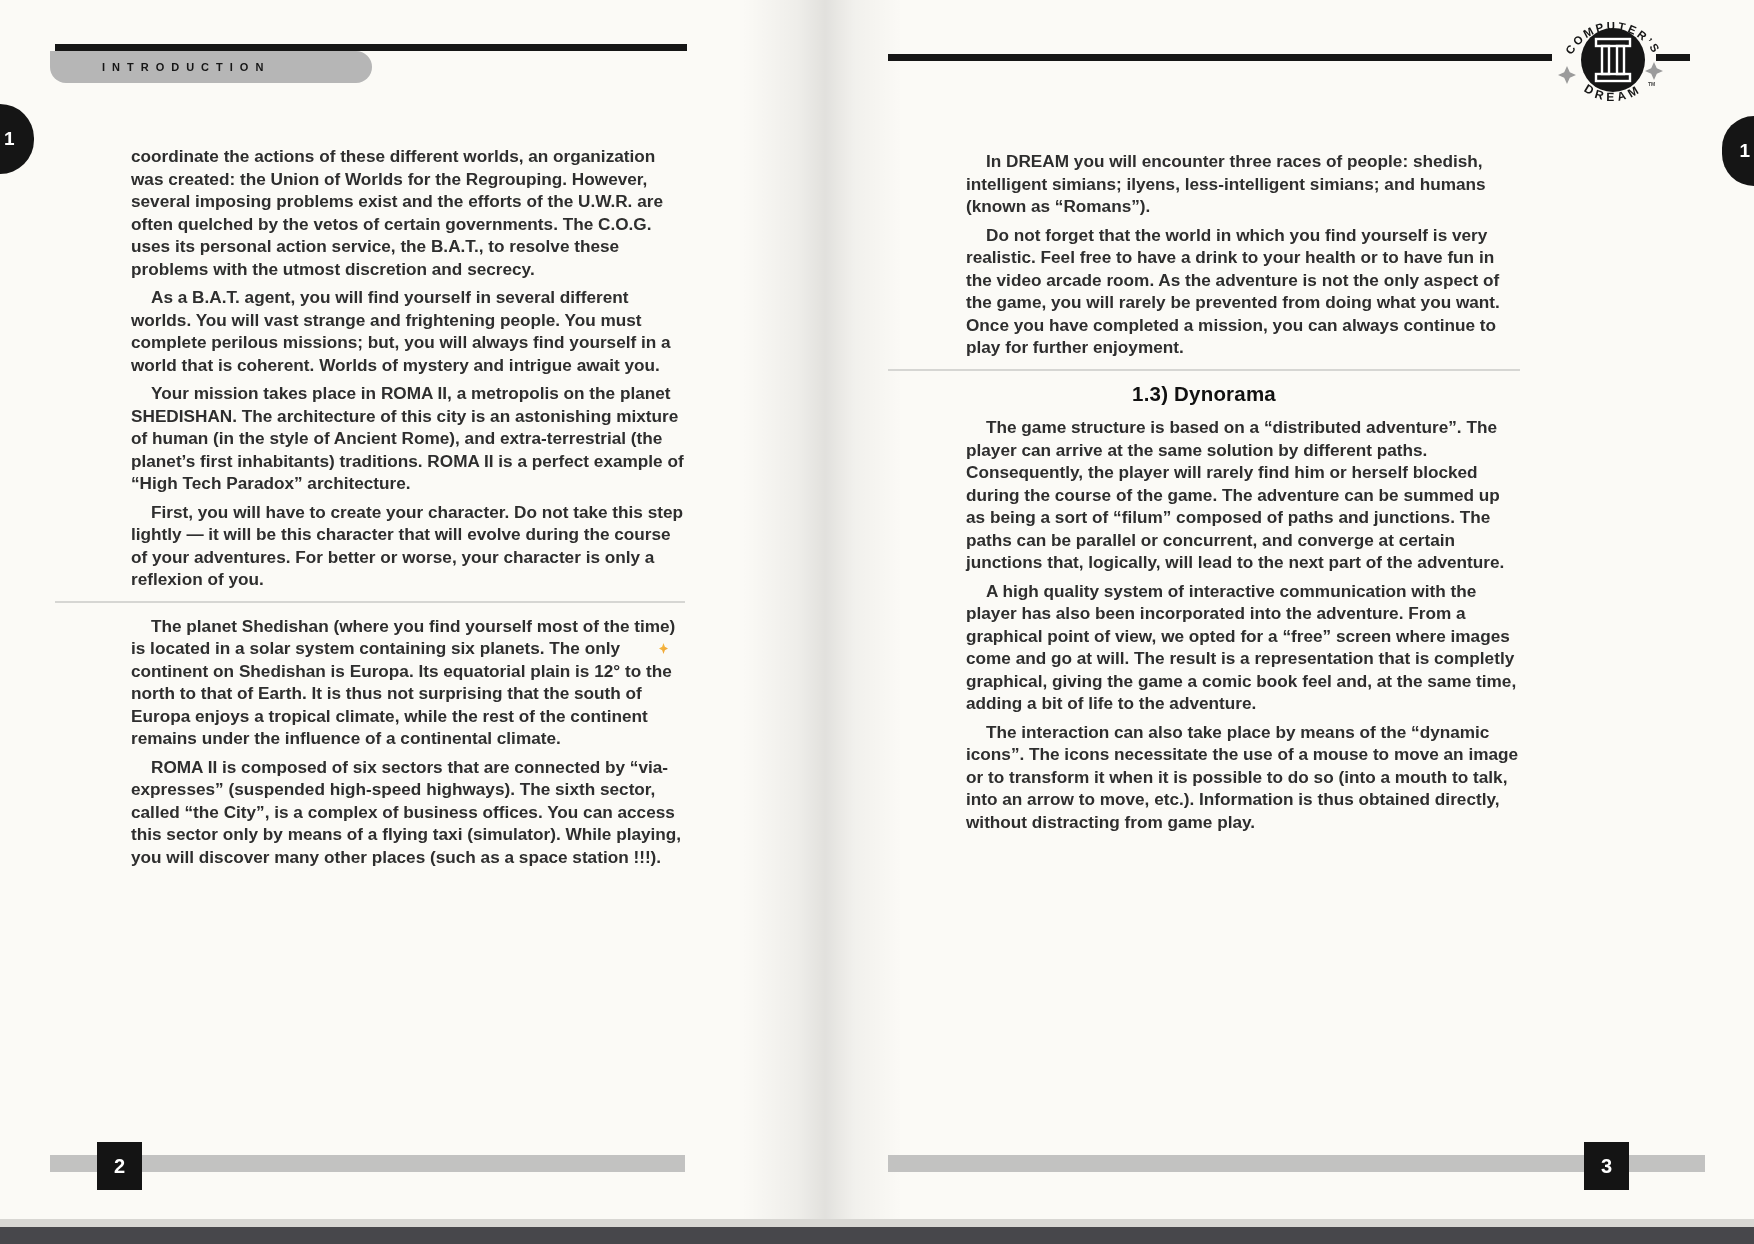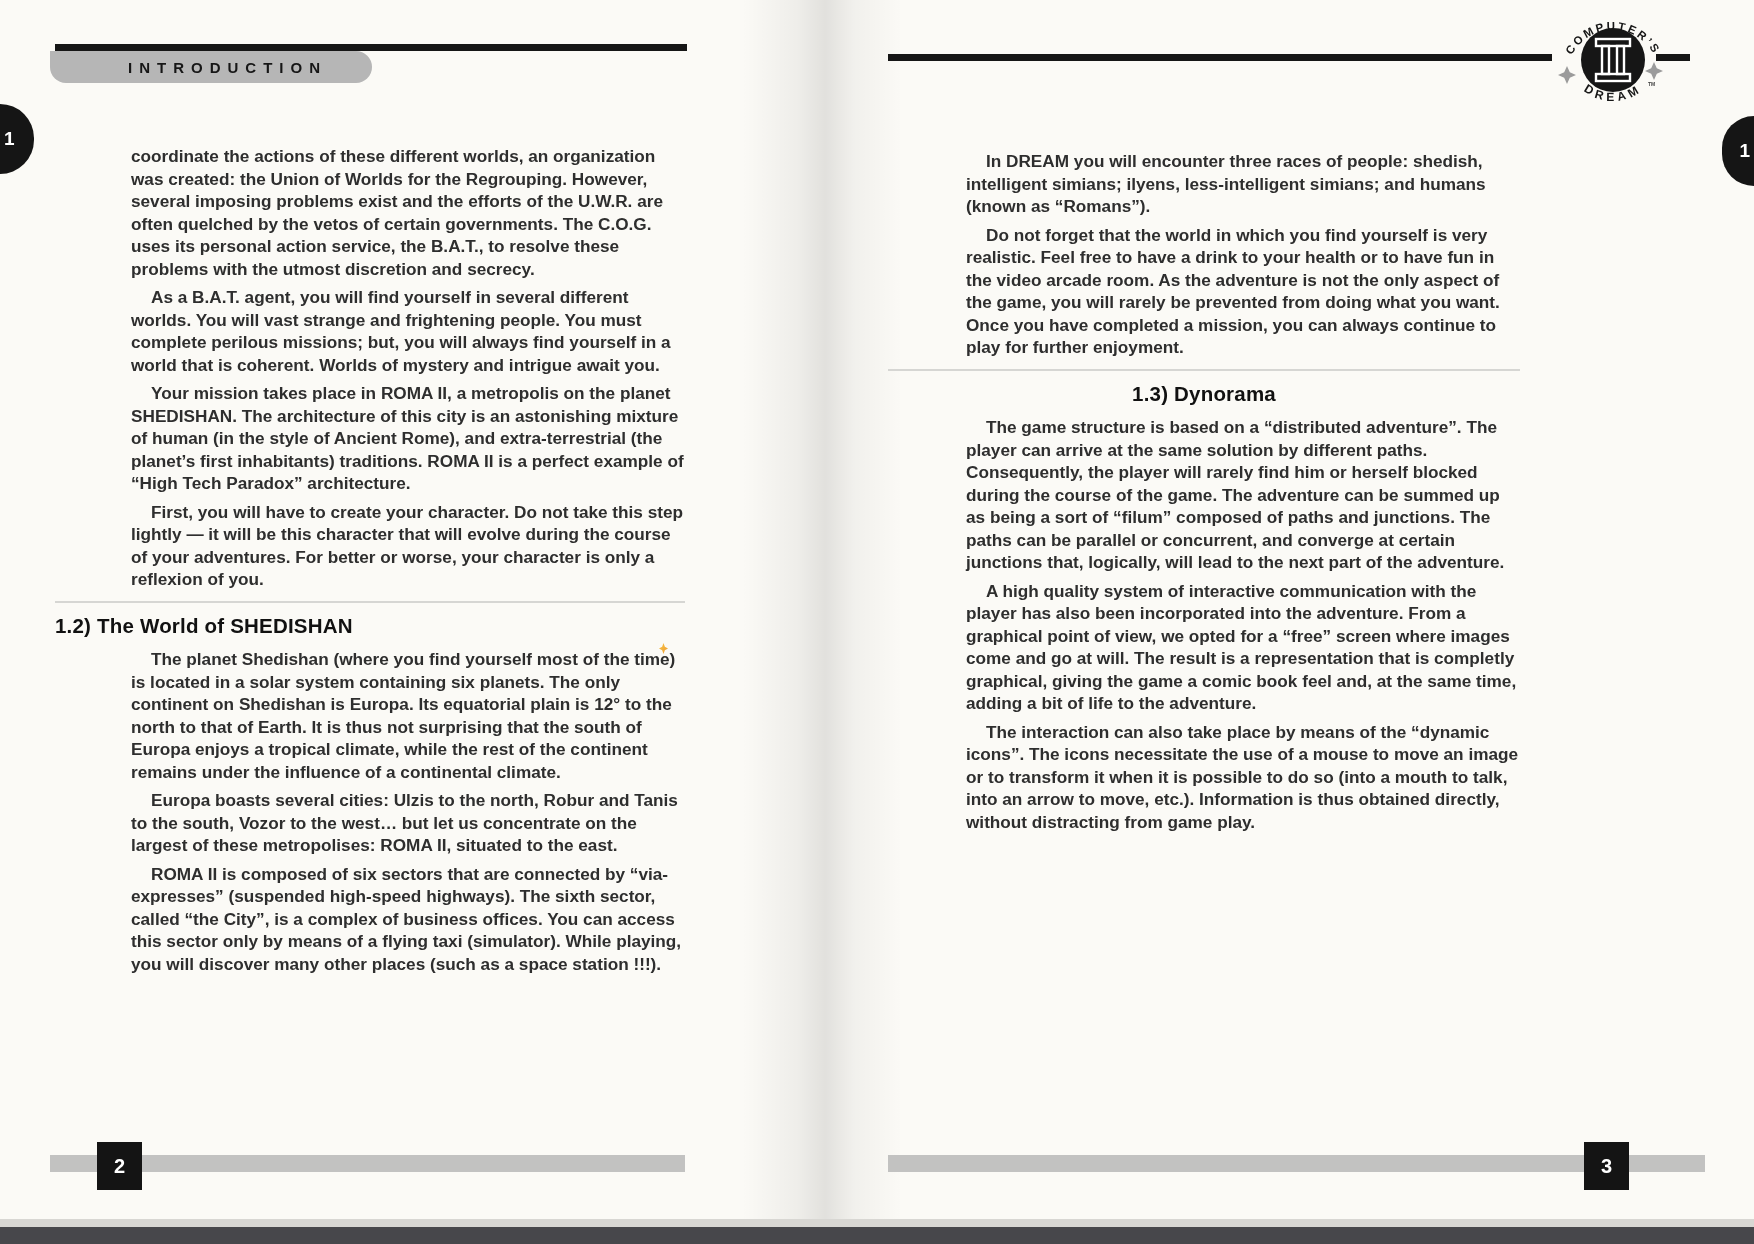--- a/index.html
+++ b/index.html
@@ -29,21 +29,21 @@
   }
 
   
   .rule-black-left{position:absolute;left:55px;top:44px;width:632px;height:7px;background:#161616;}
   .intro-banner{
     position:absolute;left:50px;top:51px;width:322px;height:32px;
     background:#b6b6b6;border-radius:0 16px 16px 16px;
     display:flex;align-items:center;
   }
   .intro-banner span{
-    padding-left:78px;font-size:15px;font-weight:bold;color:#161616;
+    padding-left:52px;font-size:11px;font-weight:bold;color:#161616;
     letter-spacing:7px;
   }
 
   
   .rule-black-right{position:absolute;left:888px;top:54px;width:664px;height:7px;background:#161616;}
   .rule-black-dash{position:absolute;left:1656px;top:54px;width:34px;height:7px;background:#161616;}
   .logo-wrap{position:absolute;left:1545px;top:2px;width:140px;height:122px;}
 
   
   .edge-tab{
@@ -135,23 +135,21 @@
 <div class="edge-tab right">
   <span>1</span>
 </div>
 
 <div class="col col-left">
   <p>coordinate the actions of these different worlds, an organization was created: the Union of Worlds for the Regrouping. However, several imposing problems exist and the efforts of the U.W.R. are often quelched by the vetos of certain governments. The C.O.G. uses its personal action service, the B.A.T., to resolve these problems with the utmost discretion and secrecy.</p>
   <p class="indent">As a B.A.T. agent, you will find yourself in several different worlds. You will vast strange and frightening people. You must complete perilous missions; but, you will always find yourself in a world that is coherent. Worlds of mystery and intrigue await you.</p>
   <p class="indent">Your mission takes place in ROMA II, a metropolis on the planet SHEDISHAN. The architecture of this city is an astonishing mixture of human (in the style of Ancient Rome), and extra-terrestrial (the planet’s first inhabitants) traditions. ROMA II is a perfect example of “High Tech Paradox” architecture.</p>
   <p class="indent">First, you will have to create your character. Do not take this step lightly — it will be this character that will evolve during the course of your adventures. For better or worse, your character is only a reflexion of you.</p>
   <div class="section-rule"></div>
-  <h2>1.2) The World of SHEDISHAN</h2>
   <p class="indent">The planet Shedishan (where you find yourself most of the time) is located in a solar system containing six planets. The only continent on Shedishan is Europa. Its equatorial plain is 12° to the north to that of Earth. It is thus not surprising that the south of Europa enjoys a tropical climate, while the rest of the continent remains under the influence of a continental climate.</p>
-  <p class="indent">Europa boasts several cities: Ulzis to the north, Robur and Tanis to the south, Vozor to the west… but let us concentrate on the largest of these metropolises: ROMA II, situated to the east.</p>
   <p class="indent">ROMA II is composed of six sectors that are connected by “via-expresses” (suspended high-speed highways). The sixth sector, called “the City”, is a complex of business offices. You can access this sector only by means of a flying taxi (simulator). While playing, you will discover many other places (such as a space station !!!).</p>
 </div>
 
 <div class="col col-right">
   <p class="indent">In DREAM you will encounter three races of people: shedish, intelligent simians; ilyens, less-intelligent simians; and humans (known as “Romans”).</p>
   <p class="indent">Do not forget that the world in which you find yourself is very realistic. Feel free to have a drink to your health or to have fun in the video arcade room. As the adventure is not the only aspect of the game, you will rarely be prevented from doing what you want. Once you have completed a mission, you can always continue to play for further enjoyment.</p>
   <div class="section-rule"></div>
   <h2>1.3) Dynorama</h2>
   <p class="indent">The game structure is based on a “distributed adventure”. The player can arrive at the same solution by different paths. Consequently, the player will rarely find him or herself blocked during the course of the game. The adventure can be summed up as being a sort of “filum” composed of paths and junctions. The paths can be parallel or concurrent, and converge at certain junctions that, logically, will lead to the next part of the adventure.</p>
   <p class="indent">A high quality system of interactive communication with the player has also been incorporated into the adventure. From a graphical point of view, we opted for a “free” screen where images come and go at will. The result is a representation that is completly graphical, giving the game a comic book feel and, at the same time, adding a bit of life to the adventure.</p>

